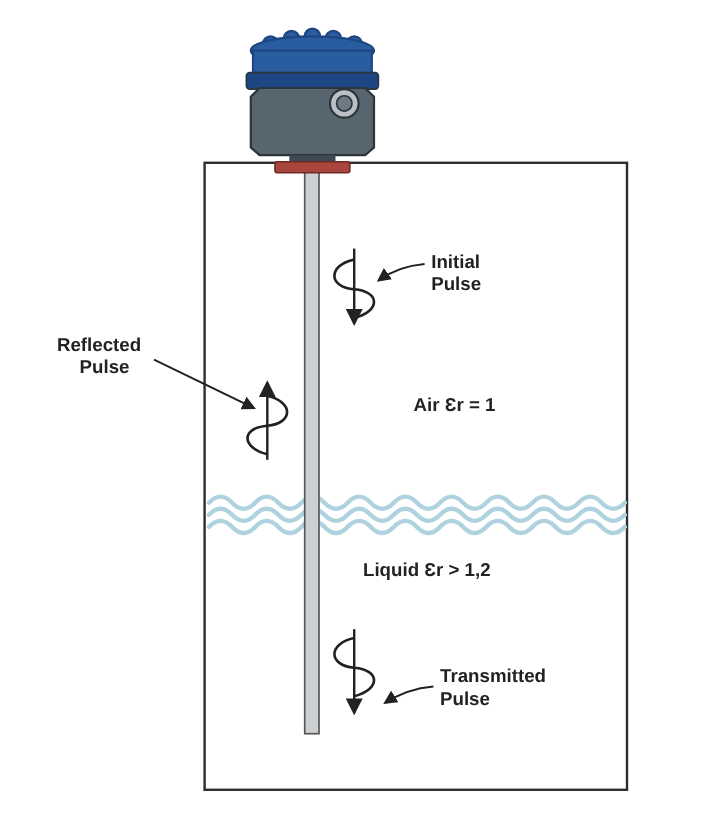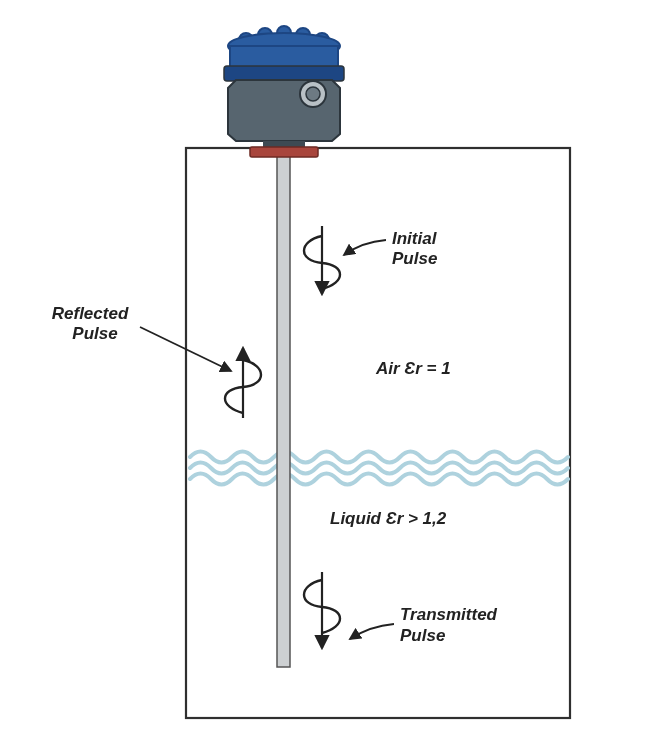--- a/index.html
+++ b/index.html
@@ -7,21 +7,20 @@
     padding: 0;
     background: #ffffff;
   }
   .stage {
     position: relative;
     width: 660px;
     height: 744px;
     background: #ffffff;
     overflow: hidden;
     font-family: "Liberation Sans", sans-serif;
-    font-style: italic;
   }
   svg text {
     font-family: "Liberation Sans", "DejaVu Sans", sans-serif;
     font-weight: bold;
     font-size: 17px;
   }
   .pulse-line { fill: none; stroke-width: 2.2; }
   .pulse-curve { fill: none; stroke-width: 2.4; }
   .callout { fill: none; stroke-width: 1.8; }
   .wave { fill: none; stroke-width: 4; stroke-linecap: round; }

